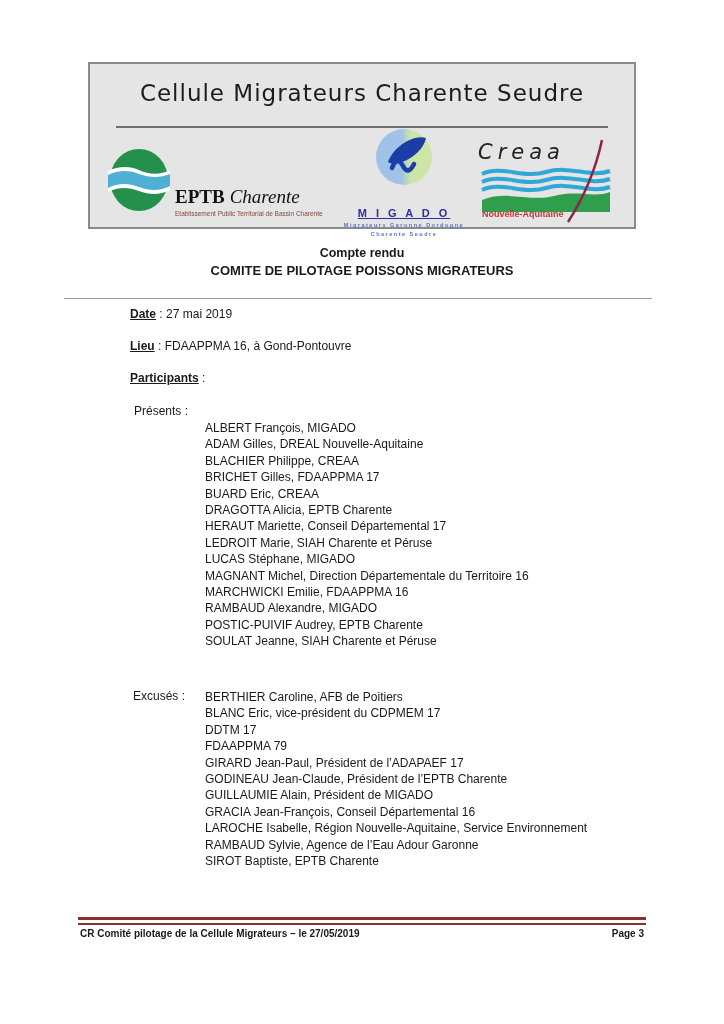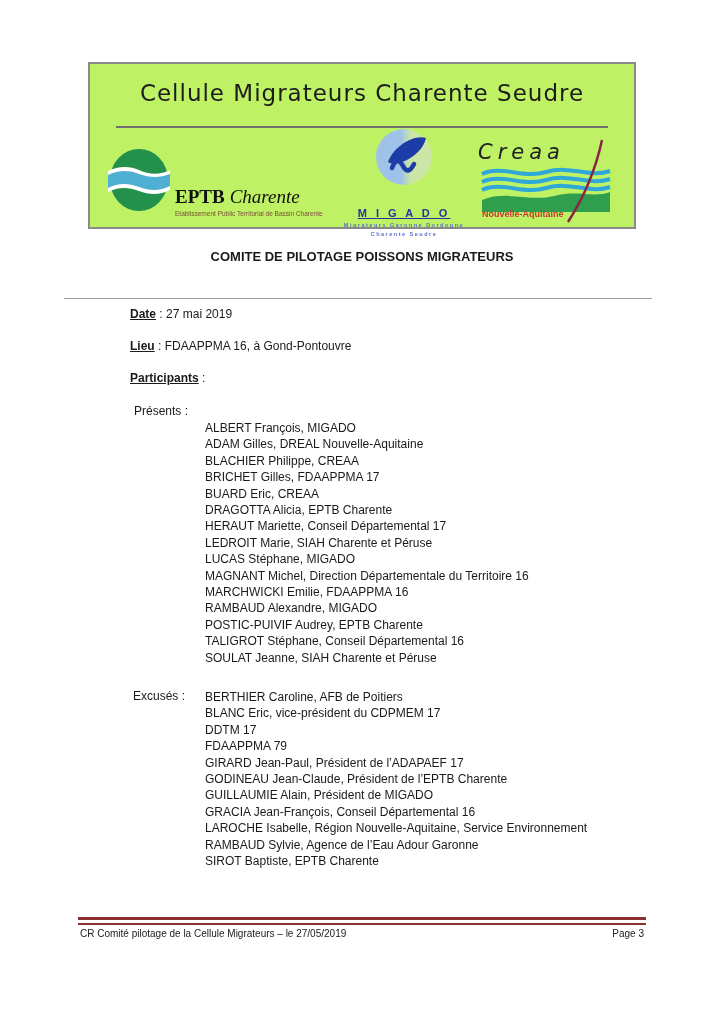--- a/index.html
+++ b/index.html
@@ -3,21 +3,21 @@
 <meta charset="utf-8">
 <style>
   html,body{margin:0;padding:0;}
   body{
     width:724px;height:1024px;position:relative;background:#ffffff;
     font-family:"Liberation Sans",sans-serif;color:#1a1a1a;overflow:hidden;
   }
   
   .header-box{
     position:absolute;left:88px;top:62px;width:548px;height:167px;
-    border:2px solid #8a8a8a;box-sizing:border-box;background:#bef264;
+    border:2px solid #8a8a8a;box-sizing:border-box;background:#e5e5e5;
   }
   .header-title{
     text-align:center;margin-top:16px;font-size:23px;letter-spacing:1px;
     font-family:"DejaVu Sans",sans-serif;color:#1c1c1c;
   }
   .header-divider{
     position:absolute;left:26px;top:62px;width:492px;height:2px;background:#6f6f6f;
   }
   .logos-row{
     position:absolute;left:18px;right:18px;top:74px;height:88px;
@@ -61,21 +61,21 @@
   .label-excuses{left:133px;top:689px;}
   .people-list{position:absolute;left:205px;font-size:12px;line-height:16.4px;white-space:nowrap;}
   .list-presents{top:420px;}
   .list-excuses{top:689px;}
   
   .footer-line-thick{position:absolute;left:78px;top:917px;width:568px;height:3px;background:#8c2f2f;}
   .footer-line-thin{position:absolute;left:78px;top:923px;width:568px;height:2px;background:#8c2f2f;}
   .footer-text{
     position:absolute;left:80px;top:928px;width:564px;
     display:flex;justify-content:space-between;
-    font-size:10px;font-weight:normal;color:#1a1a1a;
+    font-size:10px;font-weight:bold;color:#1a1a1a;
   }
 </style>
 </head>
 <body>
 
 <div class="page">
 
   <div class="header-box">
     <div class="header-title">Cellule Migrateurs Charente Seudre</div>
     <div class="header-divider"></div>
@@ -132,20 +132,21 @@
             <path d="M124,2 C118,30 108,56 90,84" stroke="#8b2545" stroke-width="2.5" fill="none"></path>
           </svg>
         </span>
         <div class="creaa-sub">Nouvelle-Aquitaine</div>
       </div>
 
     </div>
   </div>
 
   <div class="doc-titles">
+    <div class="doc-subtitle">Compte rendu</div>
     <div class="doc-title">COMITE DE PILOTAGE POISSONS MIGRATEURS</div>
   </div>
   <div class="doc-rule"></div>
 
   <div class="meta-block">
     <div class="meta-line">
       <span class="meta-label">Date</span><span> : </span><span>27 mai 2019</span>
     </div>
     <div class="meta-line">
       <span class="meta-label">Lieu</span><span> : </span><span>FDAAPPMA 16, à Gond-Pontouvre</span>
@@ -165,21 +166,20 @@
       <div>BRICHET Gilles, FDAAPPMA 17</div>
       <div>BUARD Eric, CREAA</div>
       <div>DRAGOTTA Alicia, EPTB Charente</div>
       <div>HERAUT Mariette, Conseil Départemental 17</div>
       <div>LEDROIT Marie, SIAH Charente et Péruse</div>
       <div>LUCAS Stéphane, MIGADO</div>
       <div>MAGNANT Michel, Direction Départementale du Territoire 16</div>
       <div>MARCHWICKI Emilie, FDAAPPMA 16</div>
       <div>RAMBAUD Alexandre, MIGADO</div>
       <div>POSTIC-PUIVIF Audrey, EPTB Charente</div>
-      <div>TALIGROT Stéphane, Conseil Départemental 16</div>
       <div>SOULAT Jeanne, SIAH Charente et Péruse</div>
     </div>
 
   <div class="section-label label-excuses">
     <span>Excusés</span><span> : </span>
   </div>
   <div class="people-list list-excuses">
       <div>BERTHIER Caroline, AFB de Poitiers</div>
       <div>BLANC Eric, vice-président du CDPMEM 17</div>
       <div>DDTM 17</div>

